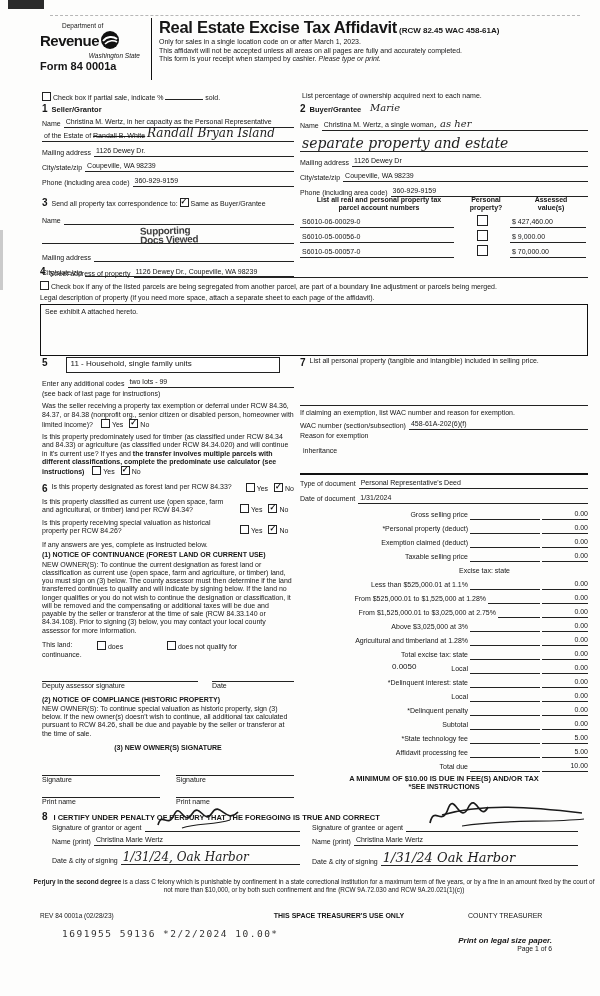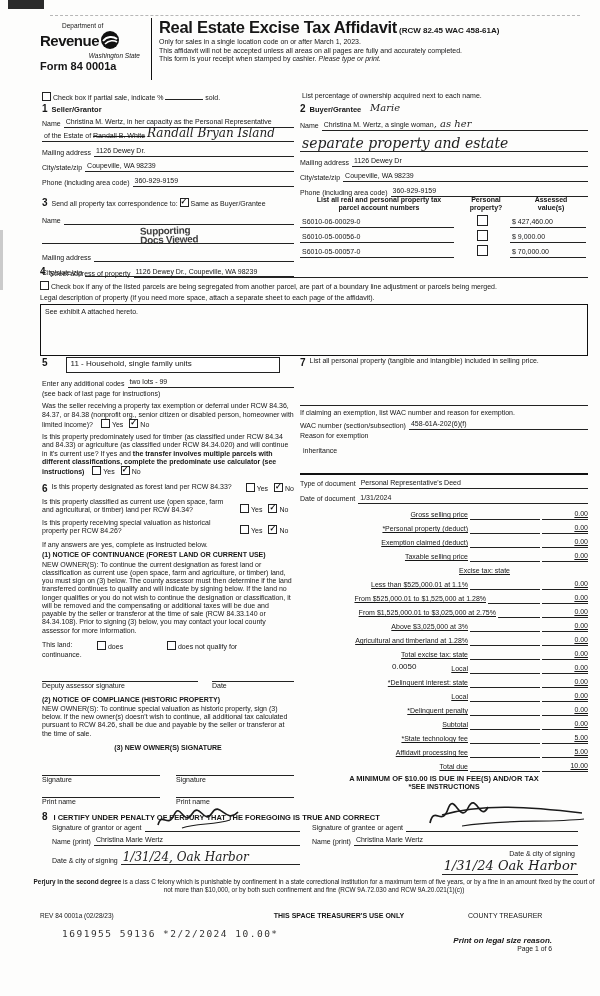--- a/index.html
+++ b/index.html
@@ -310,21 +310,21 @@
     <div class="rule2"></div>
     <div class="fline" style="margin-top:4px;">
         <span class="flabel">Type of document</span>
         <span class="fval">Personal Representative's Deed</span>
       </div>
     <div class="fline">
         <span class="flabel">Date of document</span>
         <span class="fval">1/31/2024</span>
       </div>
 
-    <div style="margin-top:2px;text-decoration:underline;">
+    <div style="margin-top:2px;">
       <div class="frow">
           <span class="flab">Gross selling price</span>
           <span class="lead"></span>
           <span class="famt">0.00</span>
         </div>
       <div class="frow">
           <span class="flab">*Personal property (deduct)</span>
           <span class="lead"></span>
           <span class="famt">0.00</span>
         </div>
@@ -440,21 +440,21 @@
 
     <div class="abs" style="left:272px;top:11px;width:266px;">
       <div class="fline" style="margin-top:0;">
           <span class="flabel">Signature of grantee or agent</span>
           <span class="fval"></span>
         </div>
       <div class="fline" style="margin-top:4px;">
           <span class="flabel">Name (print)</span>
           <span class="fval">Christina Marie Wertz</span>
         </div>
-      <div class="fline" style="margin-top:4px;flex-direction:column;">
+      <div class="fline" style="margin-top:4px;">
           <span class="flabel">Date &amp; city of signing</span>
           <span class="fval hw hw-big" style="font-size:13px;">1/31/24  Oak Harbor</span>
         </div>
     </div>
 
     <svg class="abs" style="left:112px;top:-4px;" width="90" height="26" viewBox="0 0 90 26">
       <path d="M6 18 C 10 4, 16 22, 22 8 S 32 20, 40 7 S 52 19, 60 6 S 74 18, 86 5" stroke="#1b1b1b" stroke-width="1.6" fill="none"></path>
       <path d="M30 21 C 45 16, 62 18, 78 13" stroke="#1b1b1b" stroke-width="1.2" fill="none"></path>
     </svg>
     <svg class="abs" style="left:382px;top:-12px;" width="165" height="34" viewBox="0 0 165 34">
@@ -470,17 +470,17 @@
 
   <div class="abs" style="left:40px;top:912px;width:548px;display:flex;align-items:flex-start;">
     <div style="width:170px;font-size:6.5px;">REV 84 0001a   (02/28/23)</div>
     <div class="b" style="flex:1;text-align:center;">THIS SPACE TREASURER'S USE ONLY</div>
     <div style="width:120px;">COUNTY TREASURER</div>
   </div>
 
   <div class="abs tstamp" style="left:62px;top:928px;">1691955 59136 *2/2/2024 10.00*</div>
 
   <div class="abs" style="right:48px;top:936px;text-align:right;">
-    <div class="b i" style="font-size:8px;">Print on legal size reason.</div>
+    <div class="b i" style="font-size:8px;">Print on legal size paper.</div>
     <div style="font-size:6.8px;">Page 1 of 6</div>
   </div>
 
 </div>
 
 </body></html>

